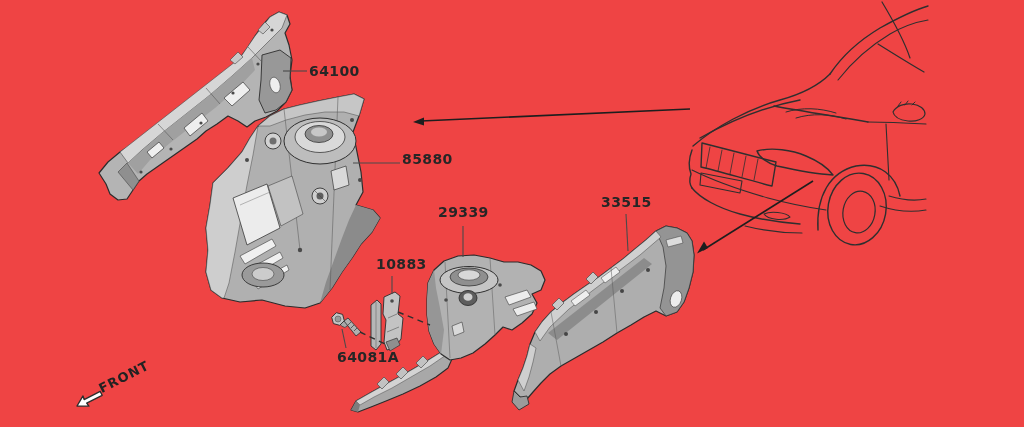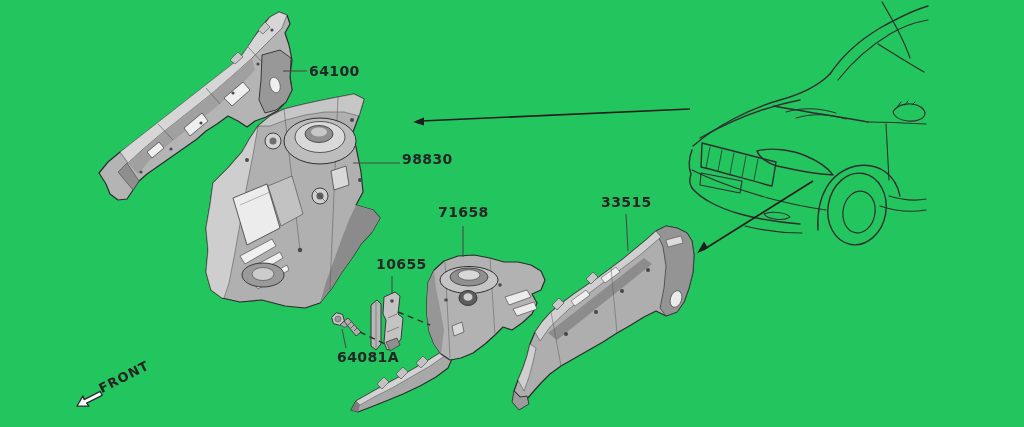--- a/index.html
+++ b/index.html
@@ -1,16 +1,16 @@
 <!DOCTYPE html>
 <html><head>
 <meta charset="utf-8">
 <style>
   html,body{margin:0;padding:0;background:#ffffff;}
-  .stage{position:relative;width:1024px;height:427px;background:#22c55e;overflow:hidden;
+  .stage{position:relative;width:1024px;height:427px;background:#ef4444;overflow:hidden;
          font-family:"DejaVu Sans","Liberation Sans",sans-serif;}
   .stage svg{position:absolute;left:0;top:0;}
   .lbl{position:absolute;font-size:14px;font-weight:600;color:#262626;letter-spacing:.4px;
        white-space:nowrap;line-height:16px;}
   .front-text{position:absolute;left:103px;top:381px;font-size:13px;font-weight:600;color:#222;
        letter-spacing:1px;transform:rotate(-27deg);transform-origin:0 100%;}
 </style>
 </head>
 <body>
 
@@ -202,20 +202,20 @@
     <path d="M 360,332 L 385,344"></path>
     <path d="M 398,312 L 430,325"></path>
   </g>
 
   <g transform="translate(77,406) rotate(-27) scale(0.62)">
     <polygon points="0,0 16,-10 15,-4 44,-4 44,3 16,3 17,9" fill="#ffffff" stroke="#2c2c2c" stroke-width="2.2" stroke-linejoin="round"></polygon>
   </g>
 </svg>
 
   <div class="lbl" style="left:309px;top:63px">64100</div>
-  <div class="lbl" style="left:402px;top:151px">98830</div>
-  <div class="lbl" style="left:438px;top:204px">71658</div>
+  <div class="lbl" style="left:402px;top:151px">85880</div>
+  <div class="lbl" style="left:438px;top:204px">29339</div>
   <div class="lbl" style="left:601px;top:194px">33515</div>
-  <div class="lbl" style="left:376px;top:256px">10655</div>
+  <div class="lbl" style="left:376px;top:256px">10883</div>
   <div class="lbl" style="left:337px;top:349px">64081A</div>
 
   <div class="front-text">FRONT</div>
 </div>
 
 </body></html>

